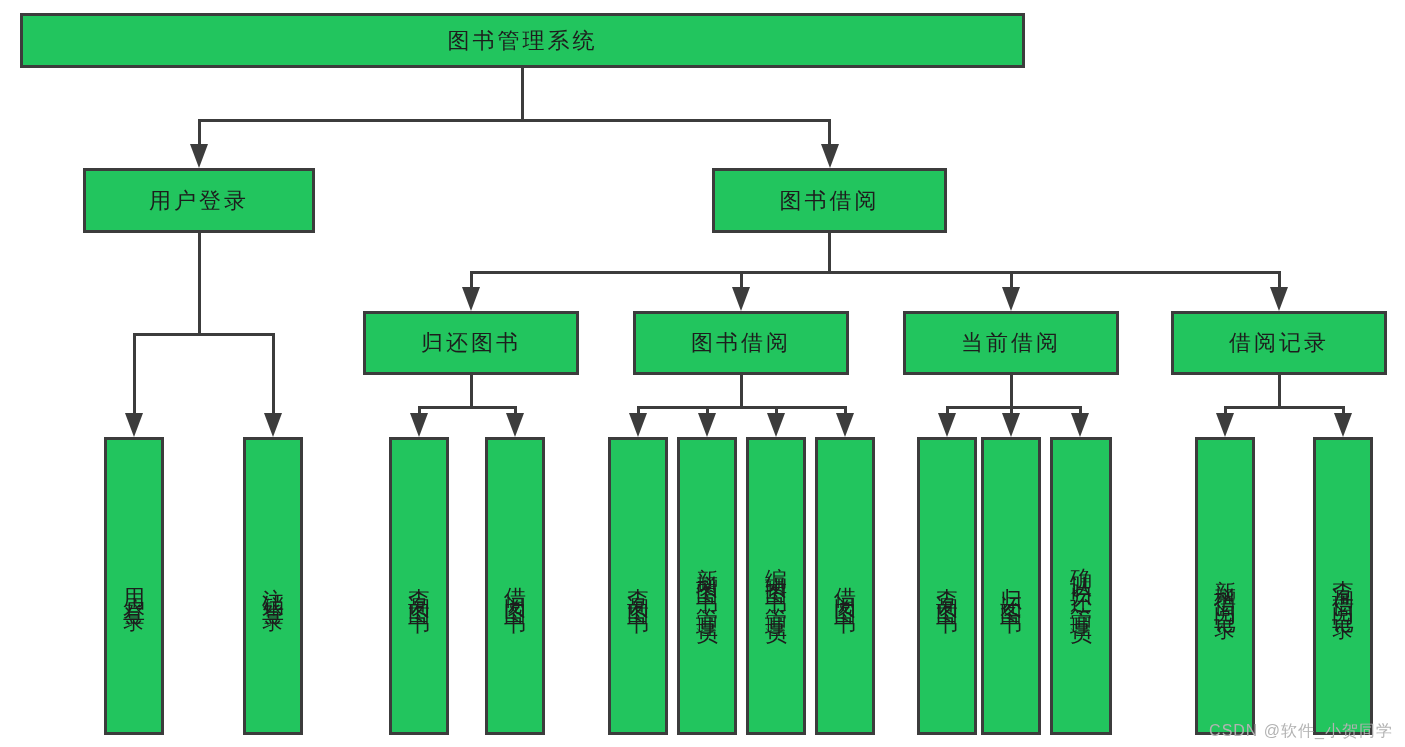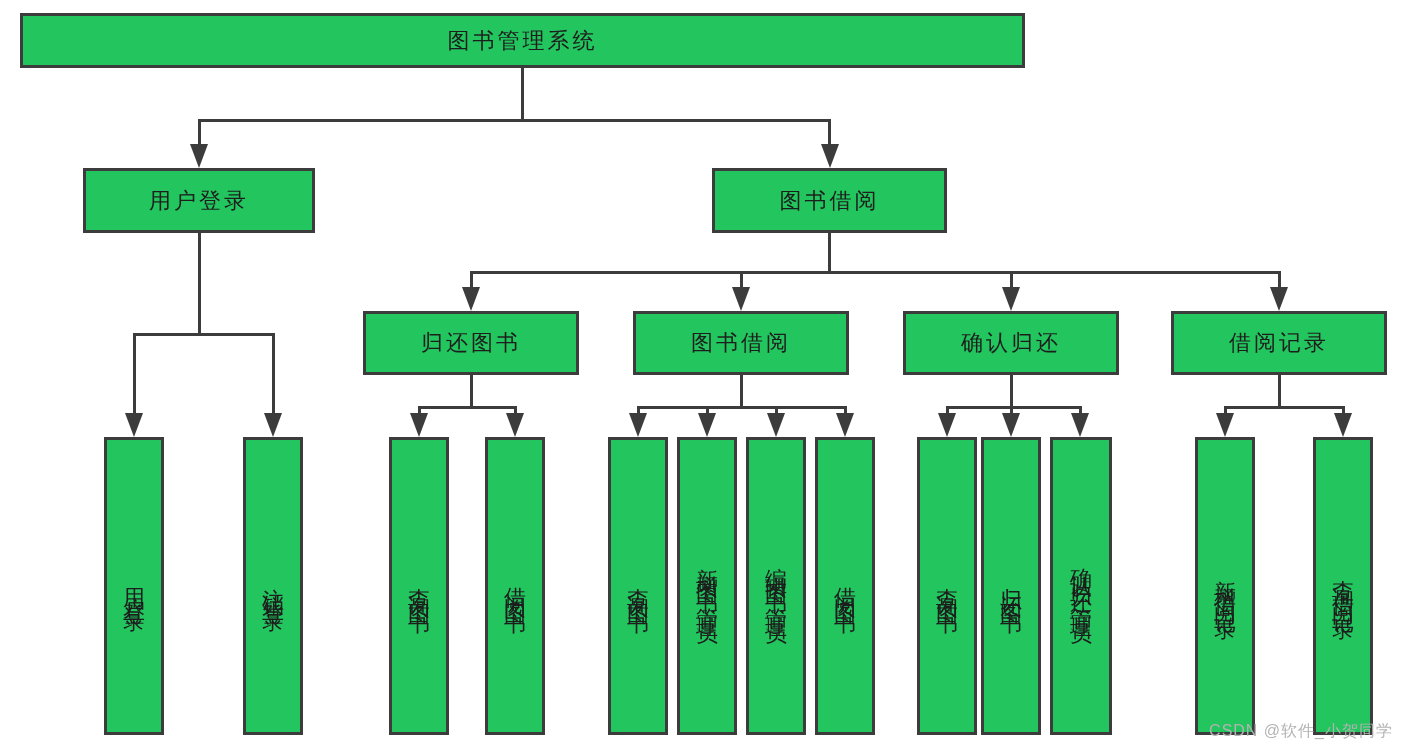--- a/index.html
+++ b/index.html
@@ -124,21 +124,21 @@
     <span class="lbl">图书借阅</span>
   </div>
 
   <div class="box" style="left:363px;top:311px;width:216px;height:64px">
     <span class="lbl">归还图书</span>
   </div>
   <div class="box" style="left:633px;top:311px;width:216px;height:64px">
     <span class="lbl">图书借阅</span>
   </div>
   <div class="box" style="left:903px;top:311px;width:216px;height:64px">
-    <span class="lbl">确认归还</span>
+    <span class="lbl">当前借阅</span>
   </div>
   <div class="box" style="left:1171px;top:311px;width:216px;height:64px">
     <span class="lbl">借阅记录</span>
   </div>
 
   <div class="box vbox" style="left:104px;top:437px;width:60px;height:298px">
     <span class="lbl">用户登录</span>
   </div>
   <div class="box vbox" style="left:243px;top:437px;width:60px;height:298px">
     <span class="lbl">注销登录</span>

